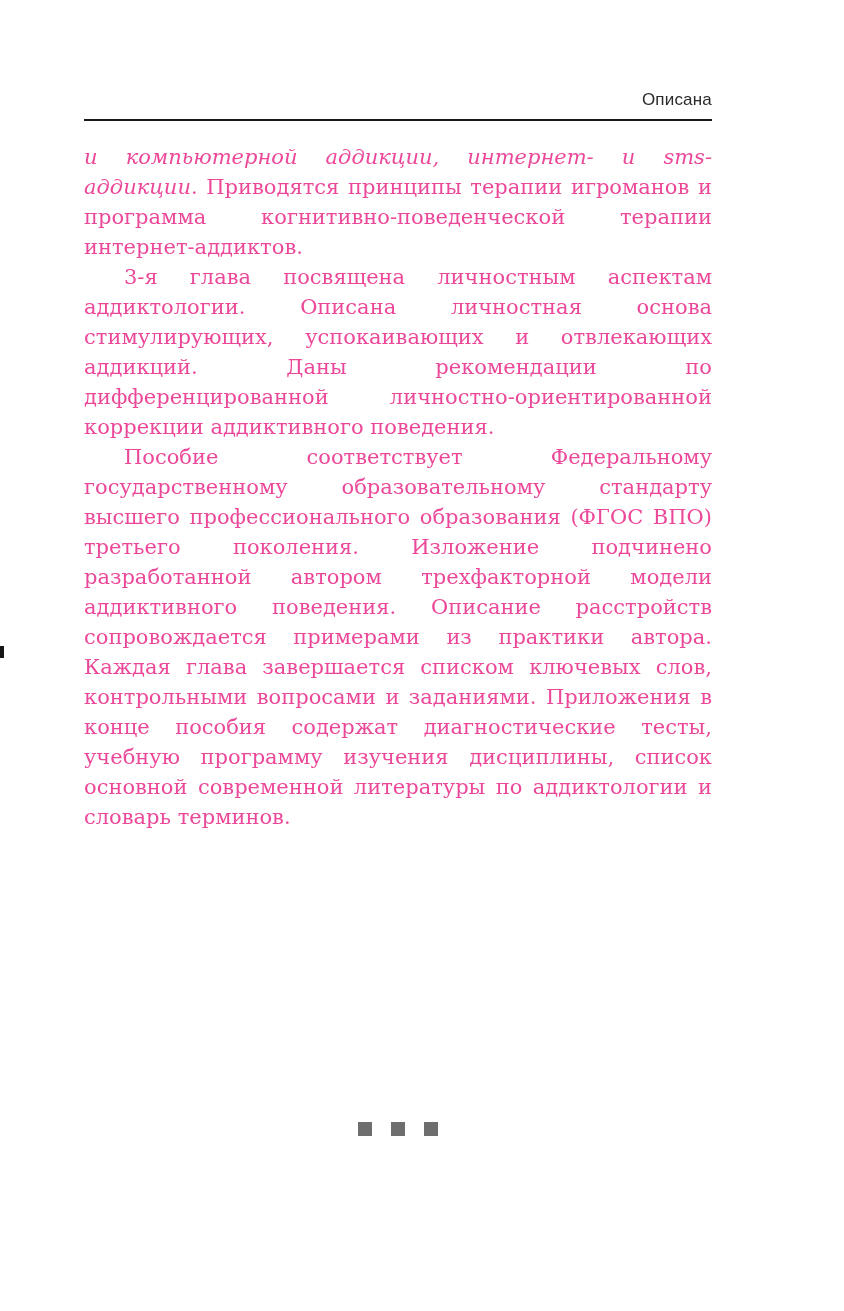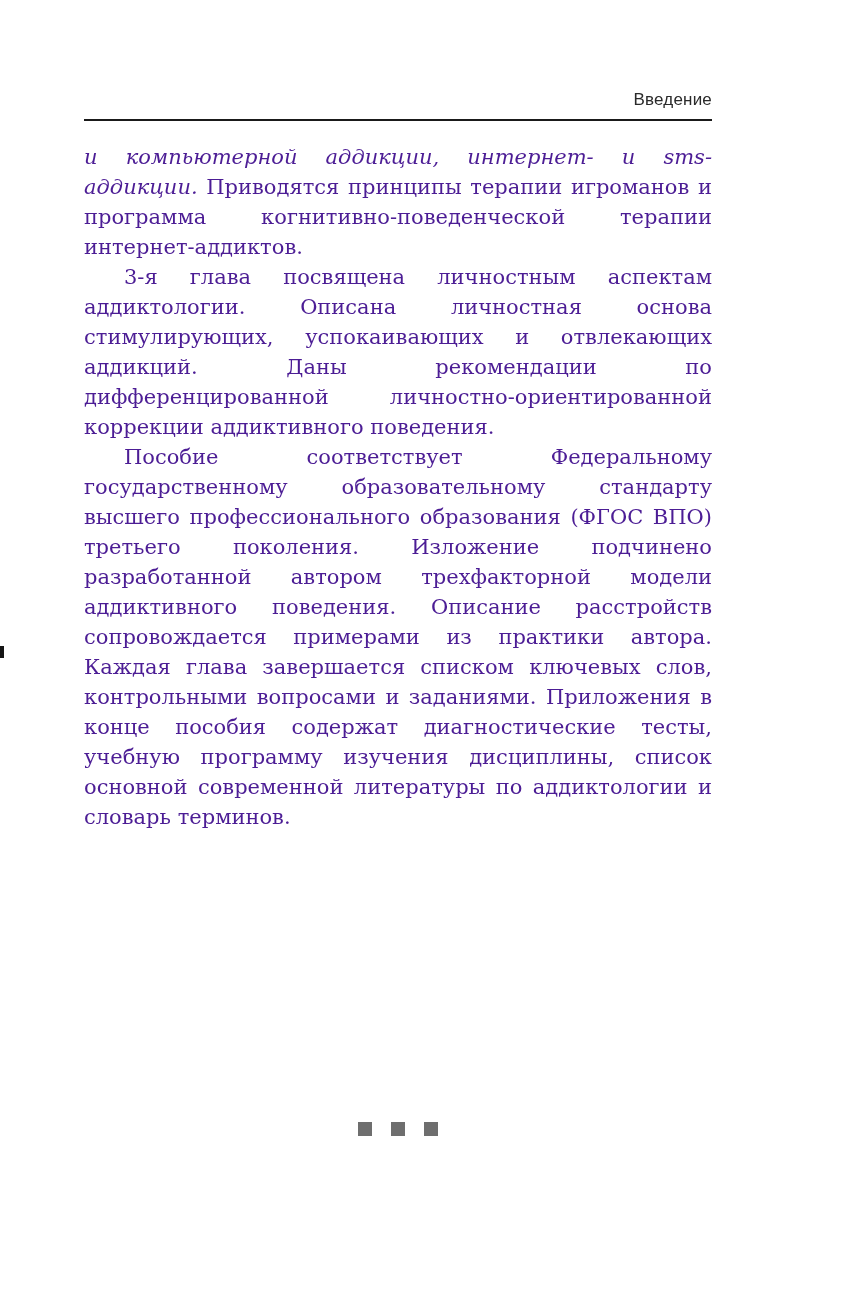--- a/index.html
+++ b/index.html
@@ -31,21 +31,21 @@
   .head-rule {
     margin-top: 9px;
     height: 2px;
     background: #1a1a1a;
   }
   .body-text {
     margin-top: 21px;
     font-family: "DejaVu Serif", "Liberation Serif", serif;
     font-size: 21px;
     line-height: 30px;
-    color: #4c1d95;
+    color: #ec4899;
     text-align: justify;
     hyphens: auto;
     -webkit-hyphens: auto;
   }
   .para {
     margin: 0;
     padding: 0;
   }
   .para.indent {
     text-indent: 40px;
@@ -78,21 +78,21 @@
   }
 </style>
 </head>
 <body>
 
 <div class="page">
 
   <div class="content-col">
 
     <header class="running-head">
-      <span>Введение</span>
+      <span>Описана</span>
     </header>
 
     <div class="head-rule"></div>
 
     <main class="body-text">
 
       <p class="para"><span class="italic-lead">и компьютерной аддикции, интернет- и sms-аддикции.</span> <span>Приводятся принципы терапии игроманов и программа когнитивно-поведенческой терапии интернет-аддиктов.</span></p>
 
       <p class="para indent">3-я глава посвящена личностным аспектам аддиктологии. Описана личностная основа стимулирующих, успокаивающих и отвлекающих аддикций. Даны рекомендации по дифференцированной личностно-ориентированной коррекции аддиктивного поведения.</p>
 

